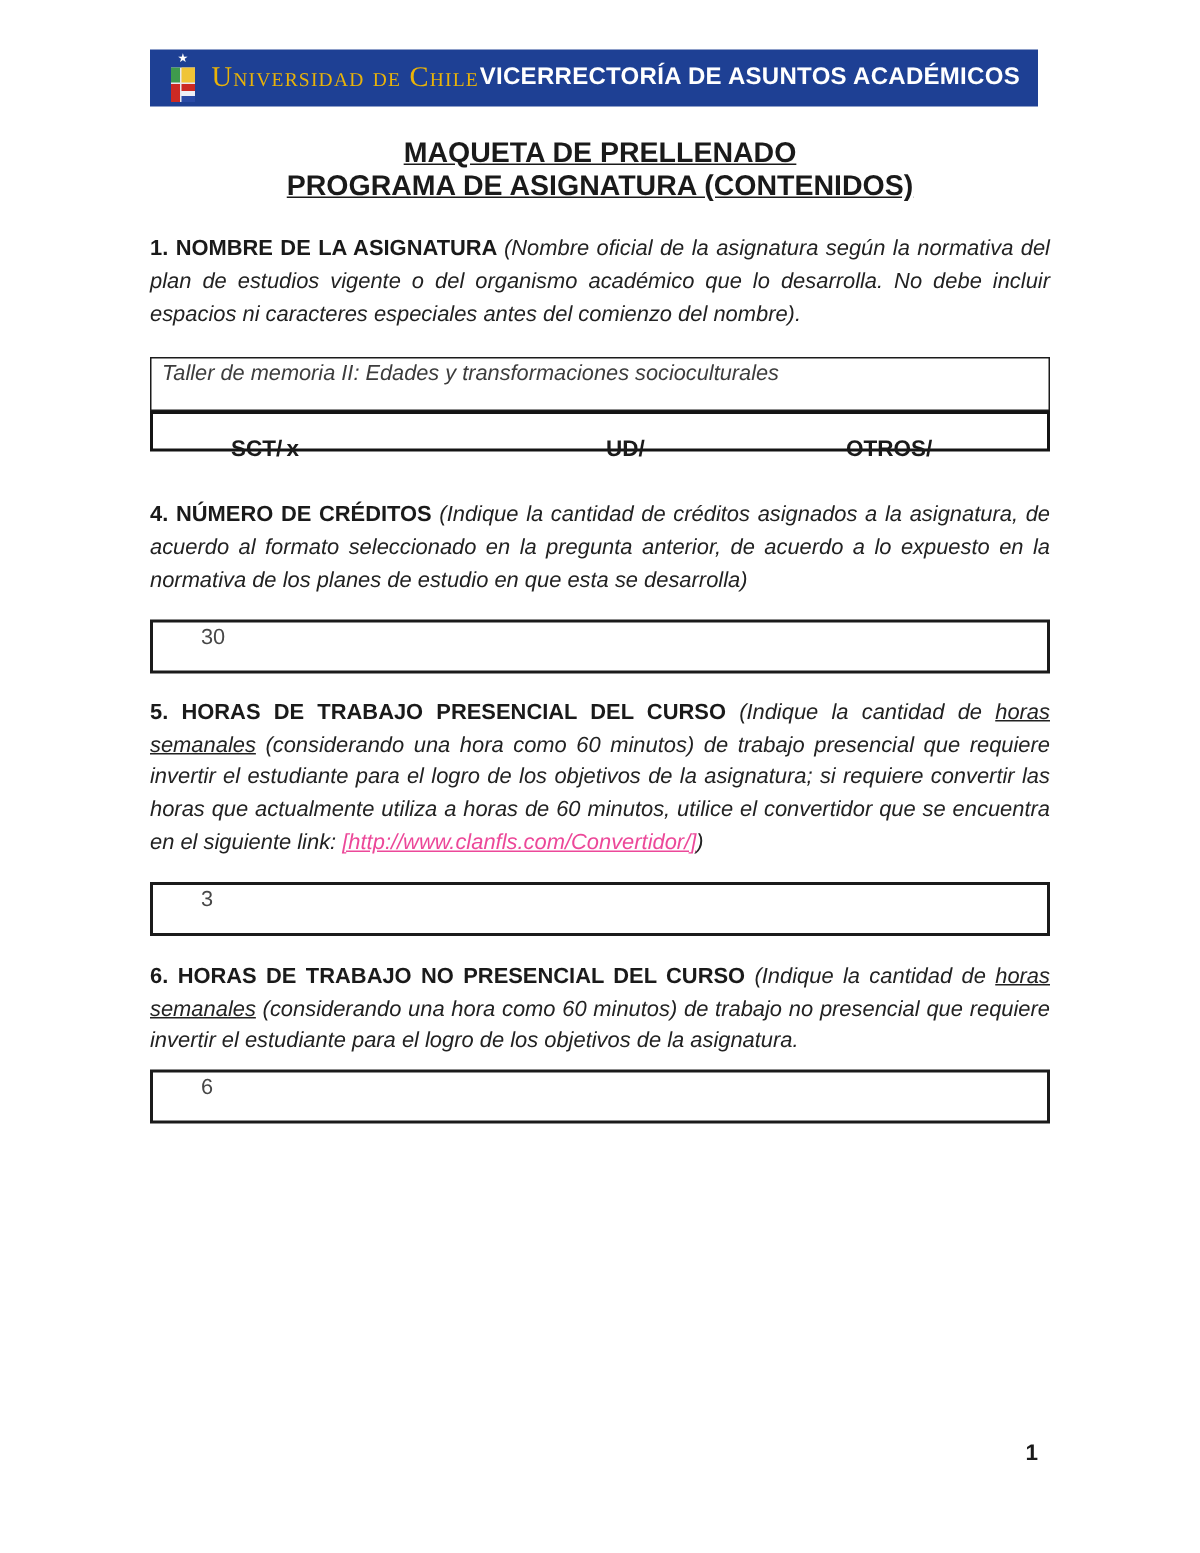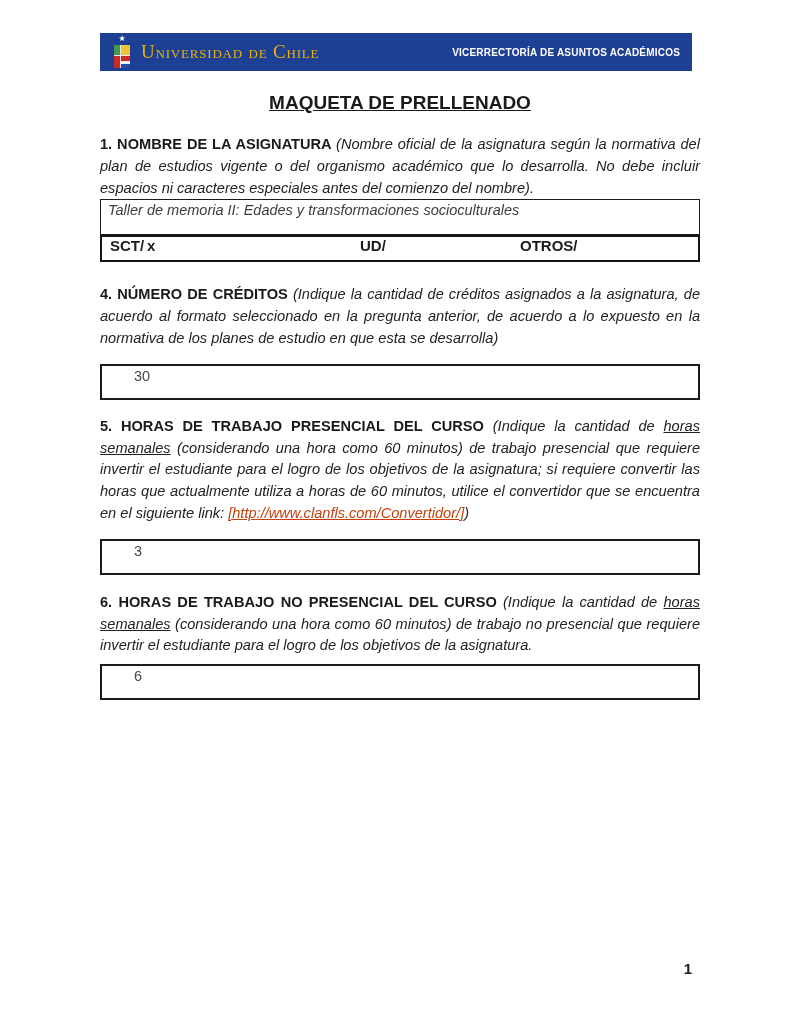--- a/index.html
+++ b/index.html
@@ -48,21 +48,21 @@
     font-variant: small-caps;
     color: #eab308;
     font-size: 19px;
     letter-spacing: 0.8px;
     line-height: 1;
     padding-bottom: 2px;
   }
   .office {
     color: #ffffff;
     font-weight: bold;
-    font-size: 10px;
+    font-size: 16px;
     letter-spacing: 0.2px;
   }
   
   .content {
     position: absolute;
     left: 100px; top: 71px;
     width: 600px;
   }
   .doc-title {
     margin-top: 21px;
@@ -76,50 +76,50 @@
     font-size: 14.6px;
     line-height: 21.8px;
     text-align: justify;
   }
   .q .h { font-weight: bold; font-style: normal; }
   .q .d { font-style: italic; color: #222222; }
   .q .d-bold { font-style: italic; font-weight: bold; color: #1a1a1a; }
   .q .h-colon { font-weight: bold; font-style: normal; }
   .q .u { text-decoration: underline; }
   .q a.link {
-    color: #c2410c;
+    color: #ec4899;
     text-decoration: underline;
     font-style: italic;
     cursor: pointer;
   }
-  .q1 { margin-top: 20px; margin-bottom: 0; }
+  .q1 { margin-top: 20px; margin-bottom: 17px; }
   .q2 { margin-top: 2px; margin-bottom: 7px; }
   .q3 { margin-top: 2px; margin-bottom: 9px; }
-  .q4 { margin-top: 22px; margin-bottom: 14px; }
+  .q4 { margin-top: 32px; margin-bottom: 14px; }
   .q5 { margin-top: 16px; margin-bottom: 14px; }
   .q6 { margin-top: 17px; margin-bottom: 7px; }
   .answer {
     border: 1.6px solid #1b1b1b;
     height: 36px;
     padding: 2px 7px 0 7px;
     font-size: 14.5px;
     color: #474747;
     white-space: nowrap;
     overflow: hidden;
   }
   .answer.italic { font-style: italic; color: #3d3d3d; }
   .answer.thick { border-width: 2px; padding-left: 32px; }
   .credit-row {
     position: relative;
     border: 2px solid #141414;
     height: 27px;
     font-weight: bold;
     font-size: 15px;
   }
-  .credit-row span { position: absolute; top: 0; }
+  .credit-row span { position: absolute; top: 15px; margin-left: 44px; }
   .ct-sct   { left: 8px;   }
   .ct-x     { left: 45px;  }
   .ct-ud    { left: 258px; }
   .ct-otros { left: 418px; }
   .page-number {
     position: absolute;
     left: 100px; top: 960px;
     width: 592px;
     text-align: right;
     font-weight: bold;
@@ -144,20 +144,21 @@
       </div>
       <span class="uni-name">Universidad de Chile</span>
     </div>
     <span class="office">VICERRECTORÍA DE ASUNTOS ACADÉMICOS</span>
   </header>
 
   <div class="content">
 
     <h1 class="doc-title">
       <span>MAQUETA DE PRELLENADO</span><br>
+      <span>PROGRAMA DE ASIGNATURA (CONTENIDOS)</span>
     </h1>
 
     <p class="q q1">
       <span class="h">1. NOMBRE DE LA ASIGNATURA </span><span class="d">(Nombre oficial de la asignatura según la normativa del plan de estudios vigente o del organismo académico que lo desarrolla. No debe incluir espacios ni caracteres especiales antes del comienzo del nombre).</span>
     </p>
     <div class="answer italic">Taller de memoria II: Edades y transformaciones socioculturales</div>
 
 
     <div class="credit-row">
       <span class="ct-sct">SCT/</span>

